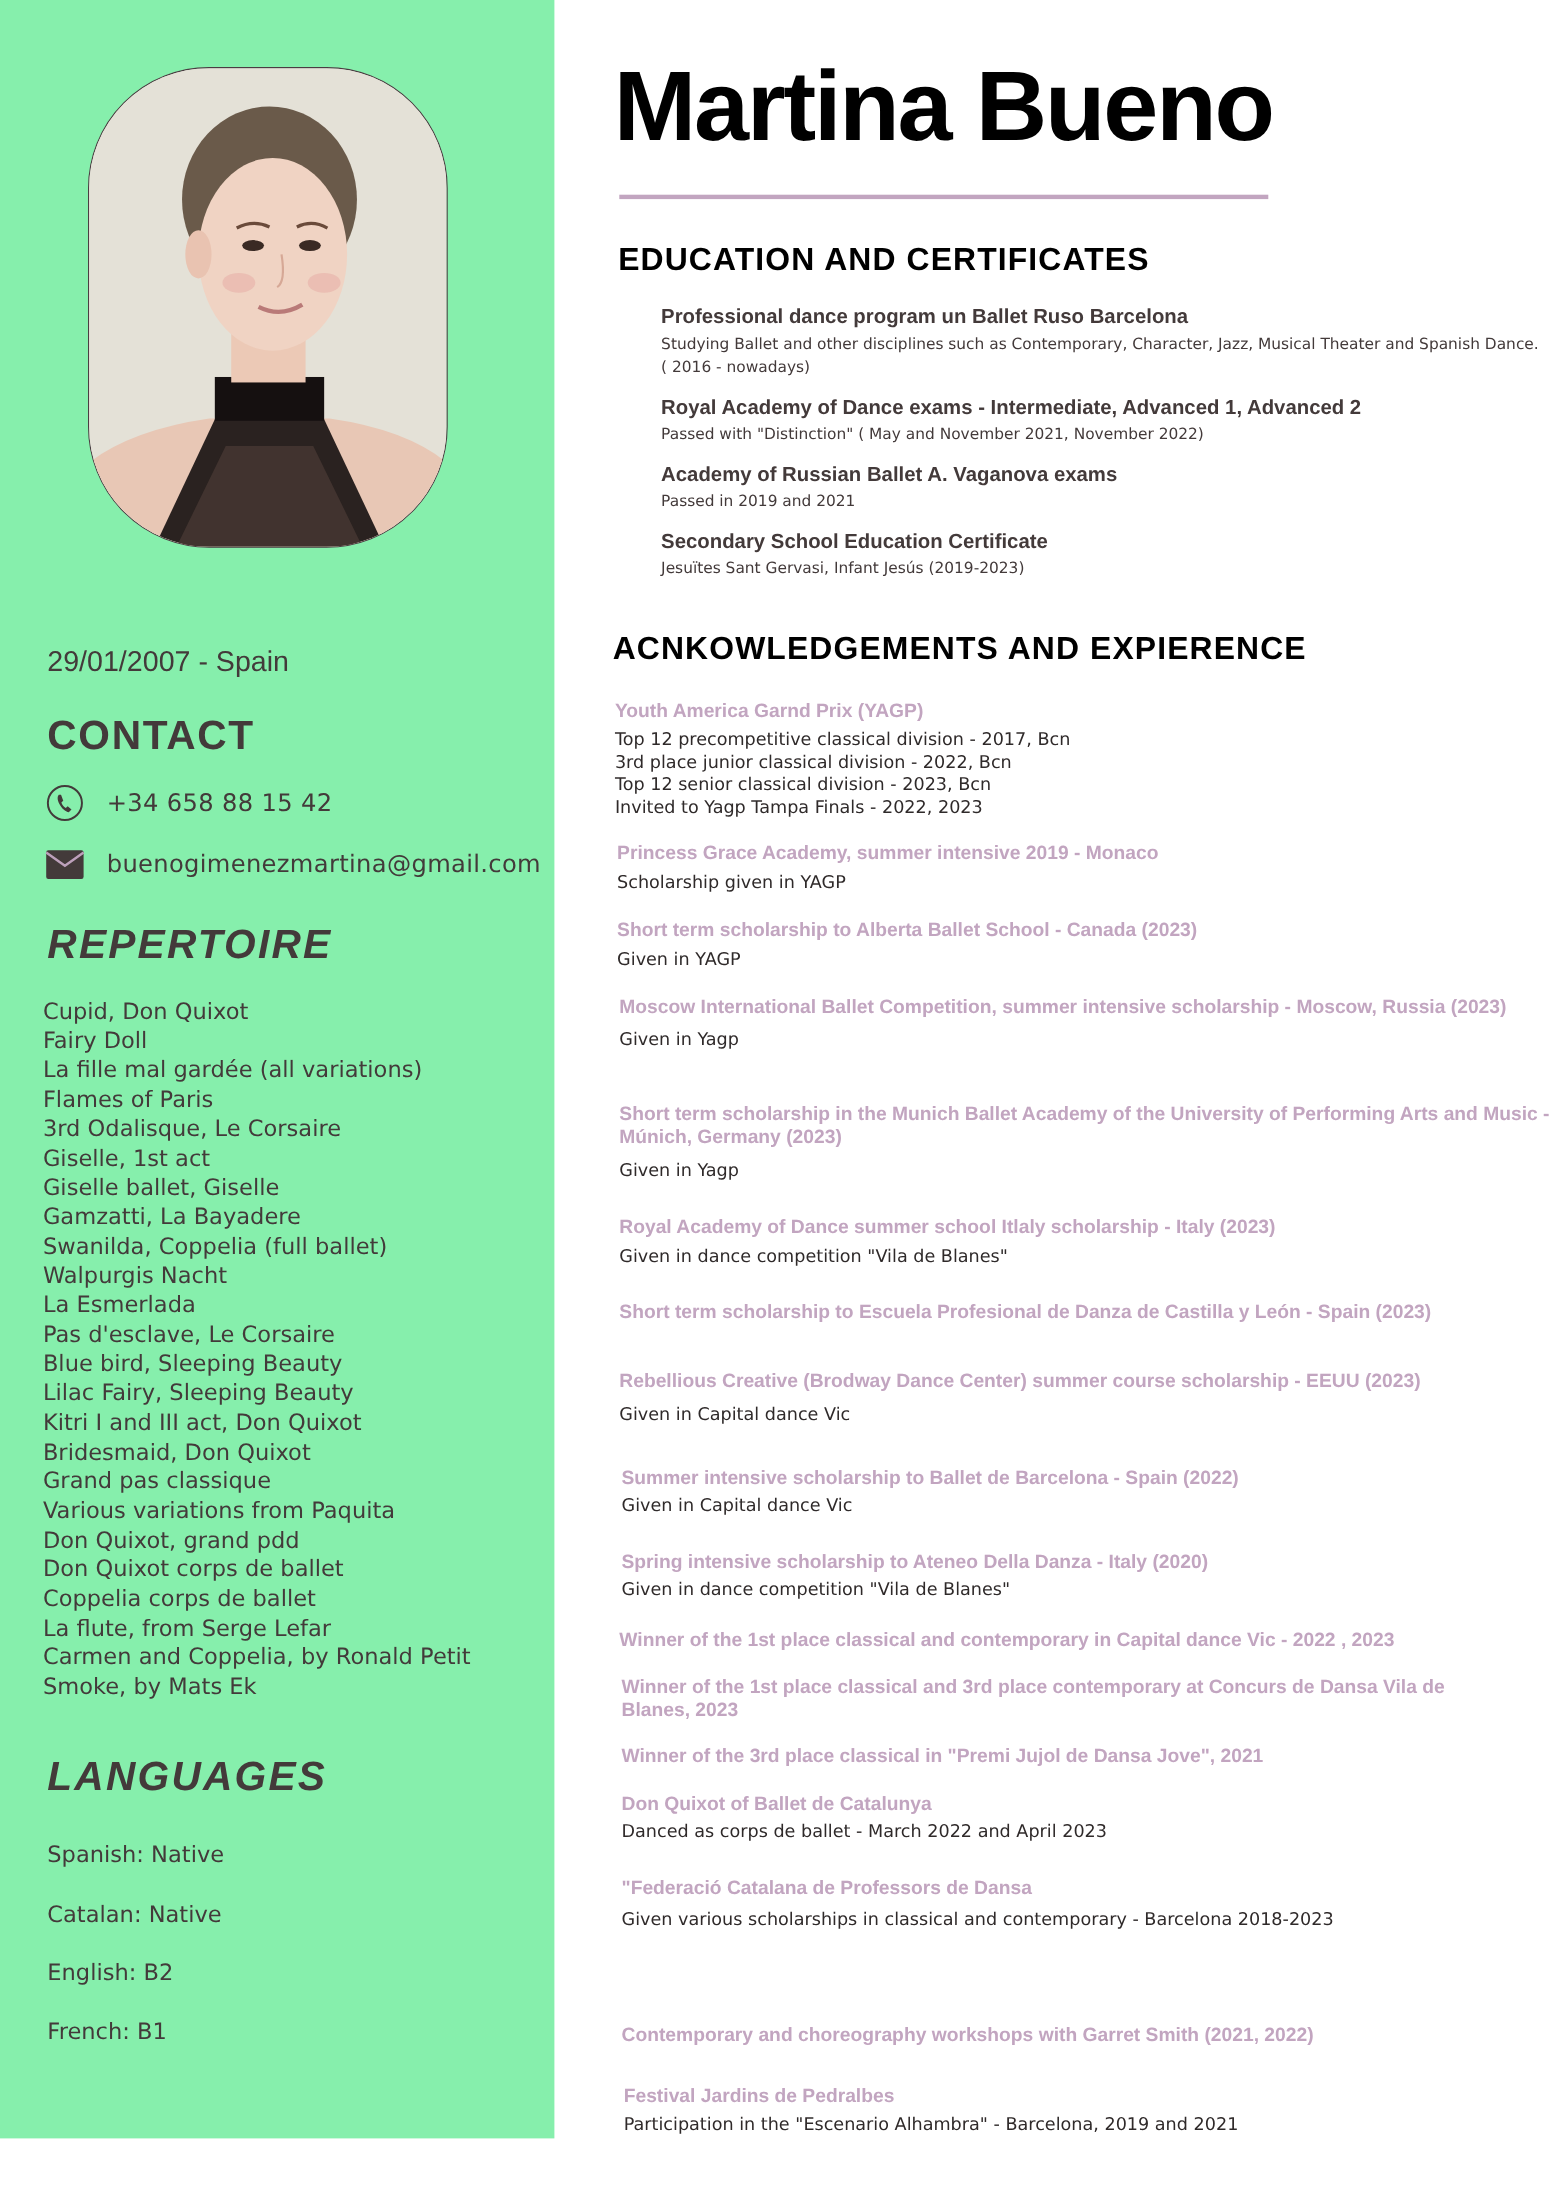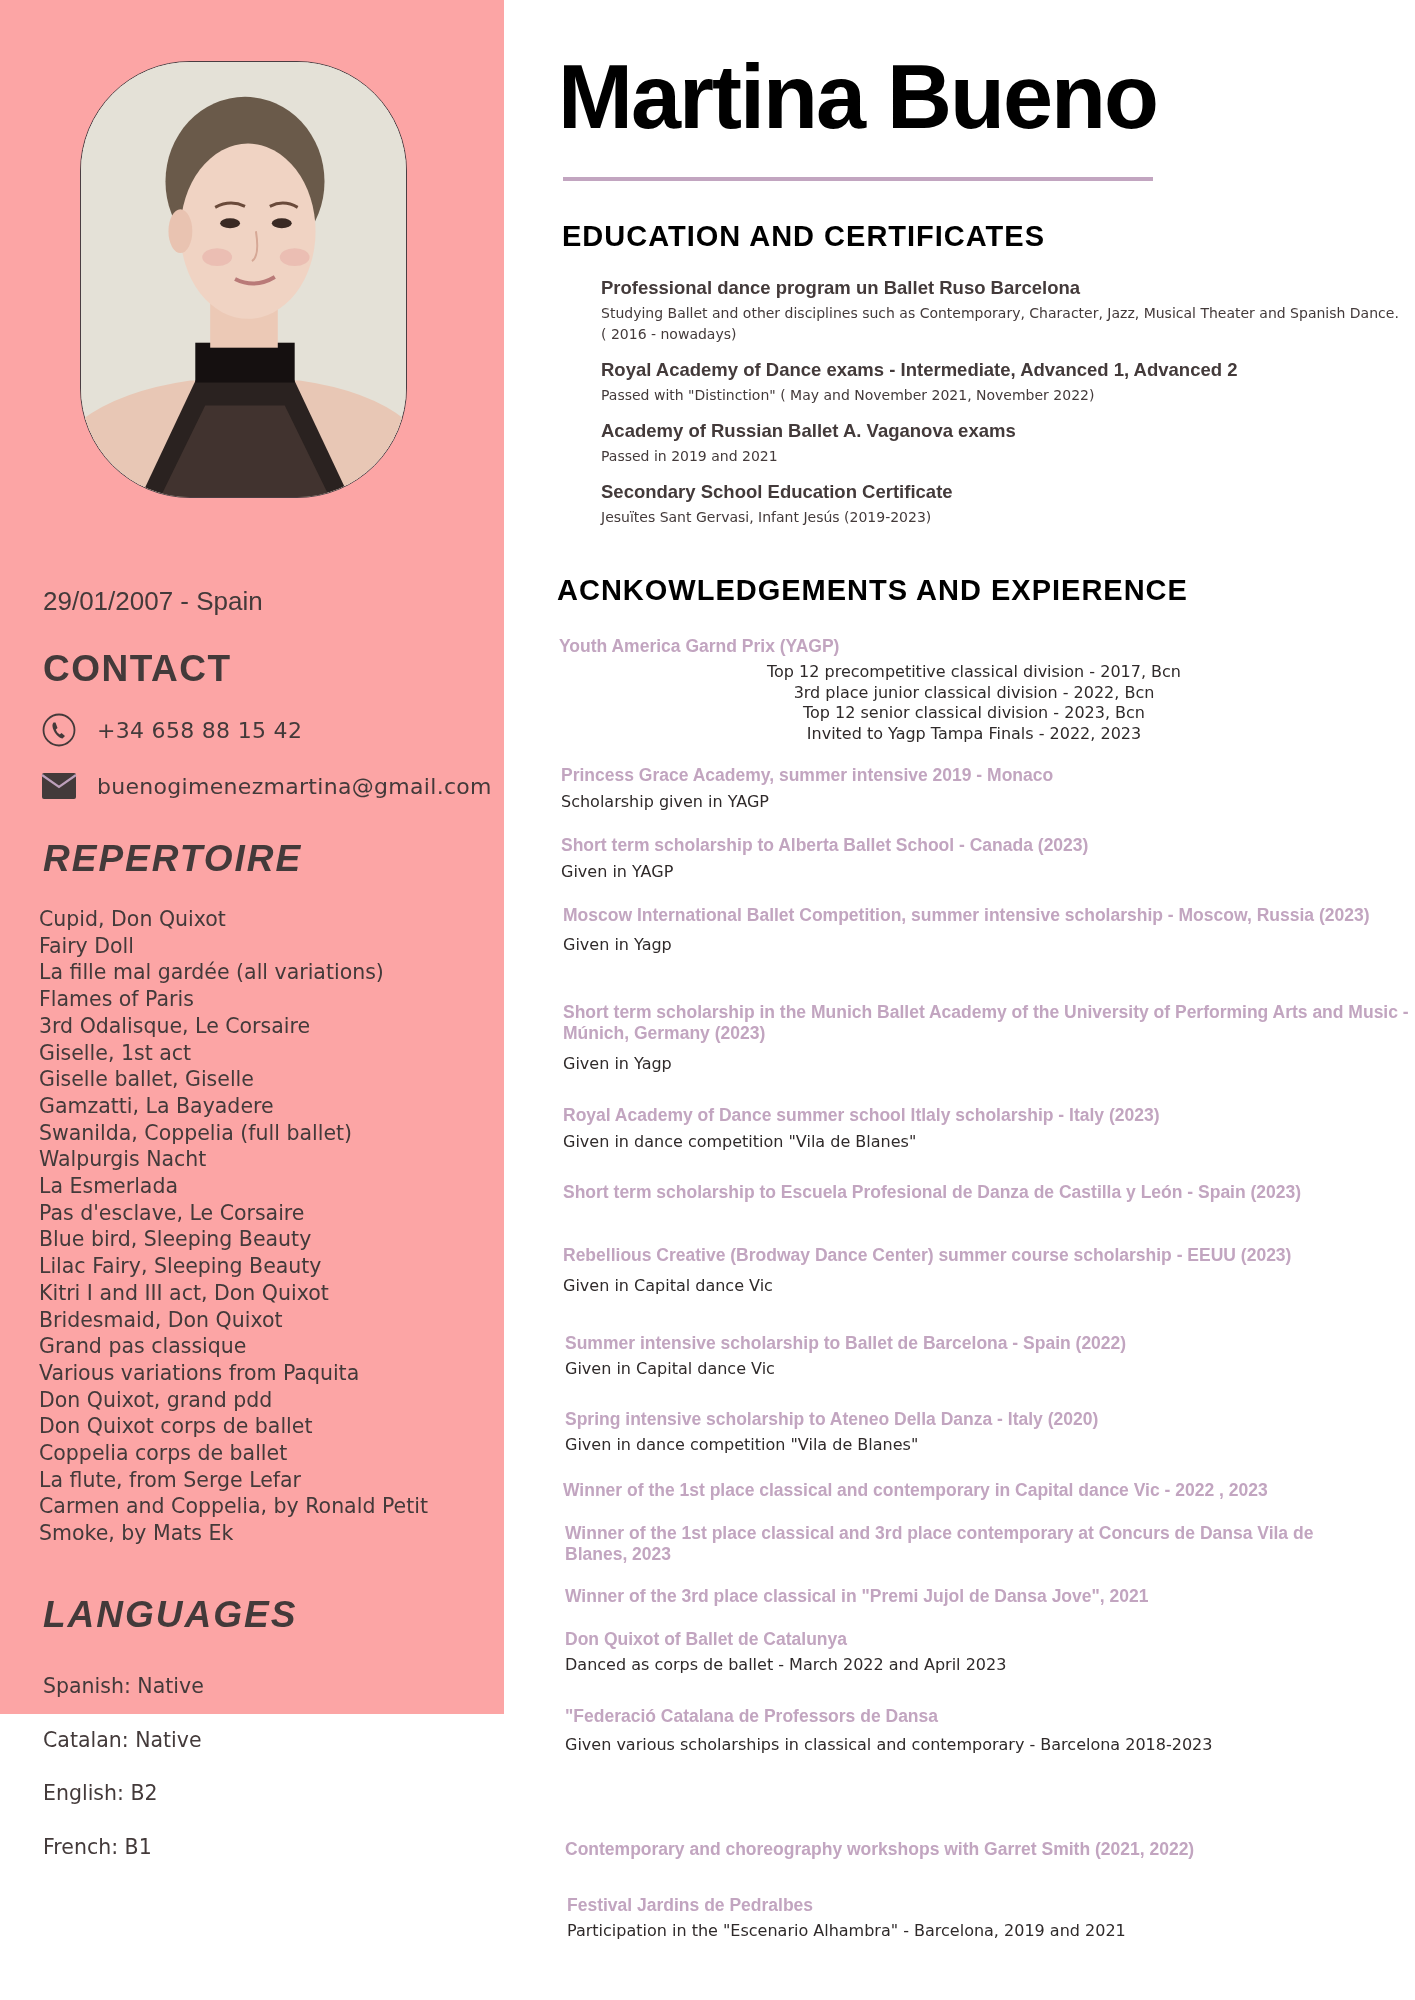--- a/index.html
+++ b/index.html
@@ -1,21 +1,21 @@
 <!DOCTYPE html>
 <html><head>
   <meta charset="utf-8">
   <style>
     * { box-sizing: border-box; margin: 0; padding: 0; }
     html, body { width: 1415px; height: 2000px; background: #ffffff; overflow: hidden; }
     body { position: relative; font-family: "DejaVu Sans", sans-serif; color: #433a3a; }
 
     .sidebar {
-      position: absolute; left: 0; top: 0; width: 504px; height: 1714px;
-      background: #fca5a5;
+      position: absolute; left: 0; top: 0; width: 504px; height: 1944px;
+      background: #86efac;
     }
     .photo {
       position: absolute; left: 80px; top: 61px; width: 327px; height: 437px;
       border: 1.5px solid #4a3d42; border-radius: 110px;
       overflow: hidden;
       background: linear-gradient(180deg, #e7e4da 0%, #e2dfd4 60%, #d9d4c9 100%);
     }
     .photo svg { width: 100%; height: 100%; display: block; }
 
     .dob {
@@ -202,21 +202,21 @@
     <div class="edu-item">
       <div class="t">Secondary School Education Certificate</div>
       <div class="d">Jesuïtes Sant Gervasi, Infant Jesús (2019-2023)</div>
     </div>
   </div>
 
   <h2 class="section-title" style="left:53px; top:574px;">ACNKOWLEDGEMENTS AND EXPIERENCE</h2>
 
   <div class="exp-item" style="left:55px; top:636px;">
     <div class="t">Youth America Garnd Prix (YAGP)</div>
-    <div class="d" style="white-space:pre-line; margin-top:5px;text-align:center;">Top 12 precompetitive classical division - 2017, Bcn
+    <div class="d" style="white-space:pre-line; margin-top:5px;">Top 12 precompetitive classical division - 2017, Bcn
 3rd place junior classical division - 2022, Bcn
 Top 12 senior classical division - 2023, Bcn
 Invited to Yagp Tampa Finals  - 2022, 2023</div>
   </div>
   <div class="exp-item" style="left:57px; top:765px;">
     <div class="t">Princess Grace Academy,  summer intensive 2019 - Monaco</div>
     <div class="d">Scholarship given in YAGP</div>
   </div>
   <div class="exp-item" style="left:57px; top:835px;">
     <div class="t">Short term scholarship to Alberta Ballet School  - Canada (2023)</div>

